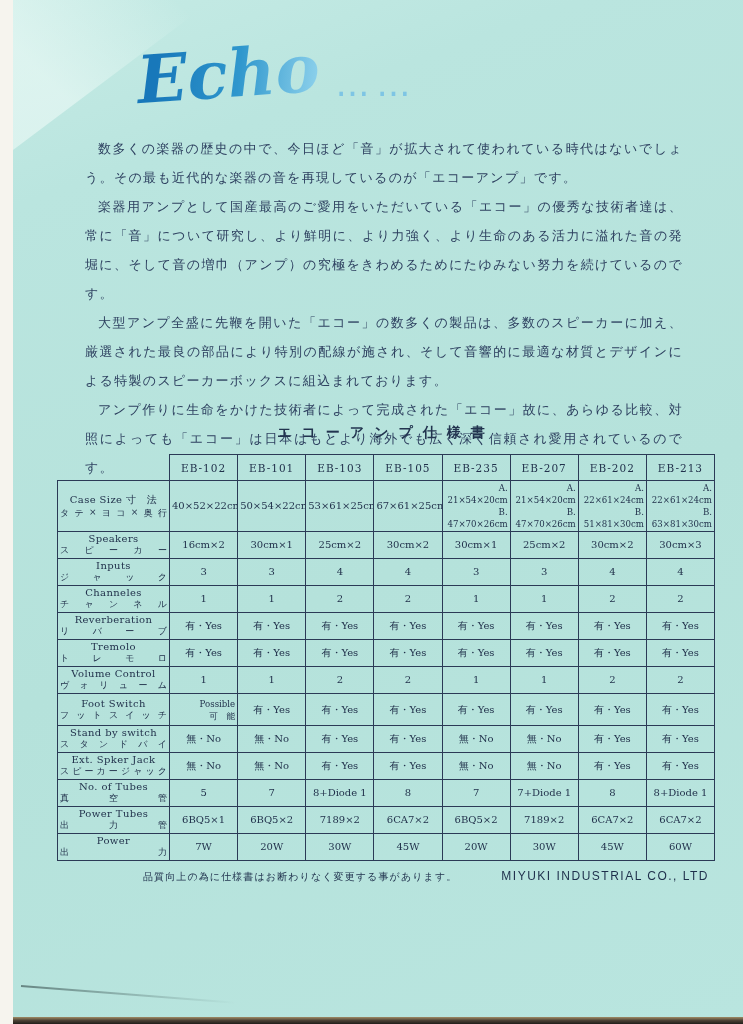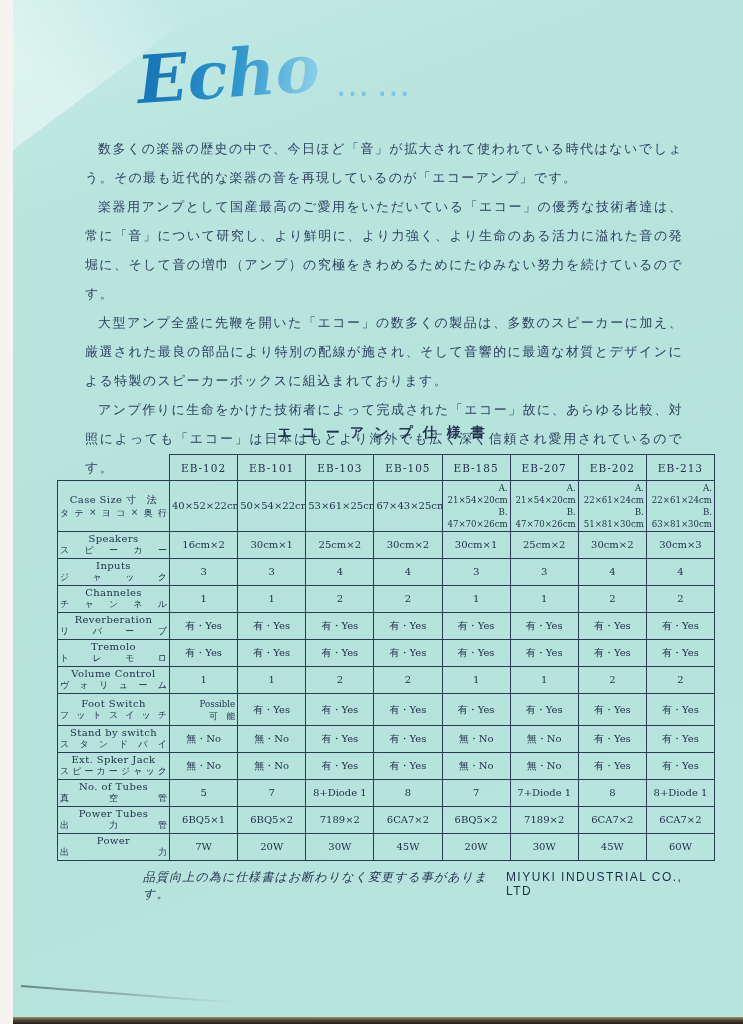--- a/index.html
+++ b/index.html
@@ -71,21 +71,21 @@
   table.spec td{font-size:10px;white-space:pre-line;line-height:1.35;}
   table.spec td.two-line{font-size:8.6px;line-height:1.4;letter-spacing:0;text-align:right;}
   th.rowlabel{text-align:left;padding:1px 7px 2px 7px;}
   th.rowlabel .en{font-size:10px;letter-spacing:.4px;white-space:nowrap;}
   th.rowlabel .jp{display:flex;justify-content:space-between;font-size:9px;margin-top:0px;}
   
   .footer-row{
     display:flex;align-items:baseline;margin-top:8px;padding-left:86px;
     color:#22344f;
   }
-  .note{font-size:12px;letter-spacing:1.1px;font-style:italic;}
+  .note{font-size:10px;letter-spacing:1.1px;}
   .company{
     margin-left:auto;margin-right:6px;font-family:Liberation Sans, sans-serif;
     font-size:12px;letter-spacing:1.5px;color:#1e2f4b;
   }
 </style>
 </head>
 <body>
 
 <div class="paper">
   <div class="fold-topleft"></div>
@@ -116,21 +116,21 @@
           <col>
           <col>
       </colgroup>
       <thead>
         <tr>
             <th class="corner"></th>
             <th>EB-102</th>
             <th>EB-101</th>
             <th>EB-103</th>
             <th>EB-105</th>
-            <th>EB-185</th>
+            <th>EB-235</th>
             <th>EB-207</th>
             <th>EB-202</th>
             <th>EB-213</th>
           </tr>
       </thead>
       <tbody>
           <tr class="tall">
             <th class="rowlabel">
               <div class="en">Case Size 寸　法</div>
               <div class="jp">
@@ -140,21 +140,21 @@
                 <span>ヨ</span>
                 <span>コ</span>
                 <span>×</span>
                 <span>奥</span>
                 <span>行</span>
               </div>
             </th>
             <td>40×52×22cm</td>
             <td>50×54×22cm</td>
             <td>53×61×25cm</td>
-            <td>67×43×25cm</td>
+            <td>67×61×25cm</td>
             <td class="two-line">A. 21×54×20cm
 B. 47×70×26cm</td>
             <td class="two-line">A. 21×54×20cm
 B. 47×70×26cm</td>
             <td class="two-line">A. 22×61×24cm
 B. 51×81×30cm</td>
             <td class="two-line">A. 22×61×24cm
 B. 63×81×30cm</td>
           </tr>
           <tr>

